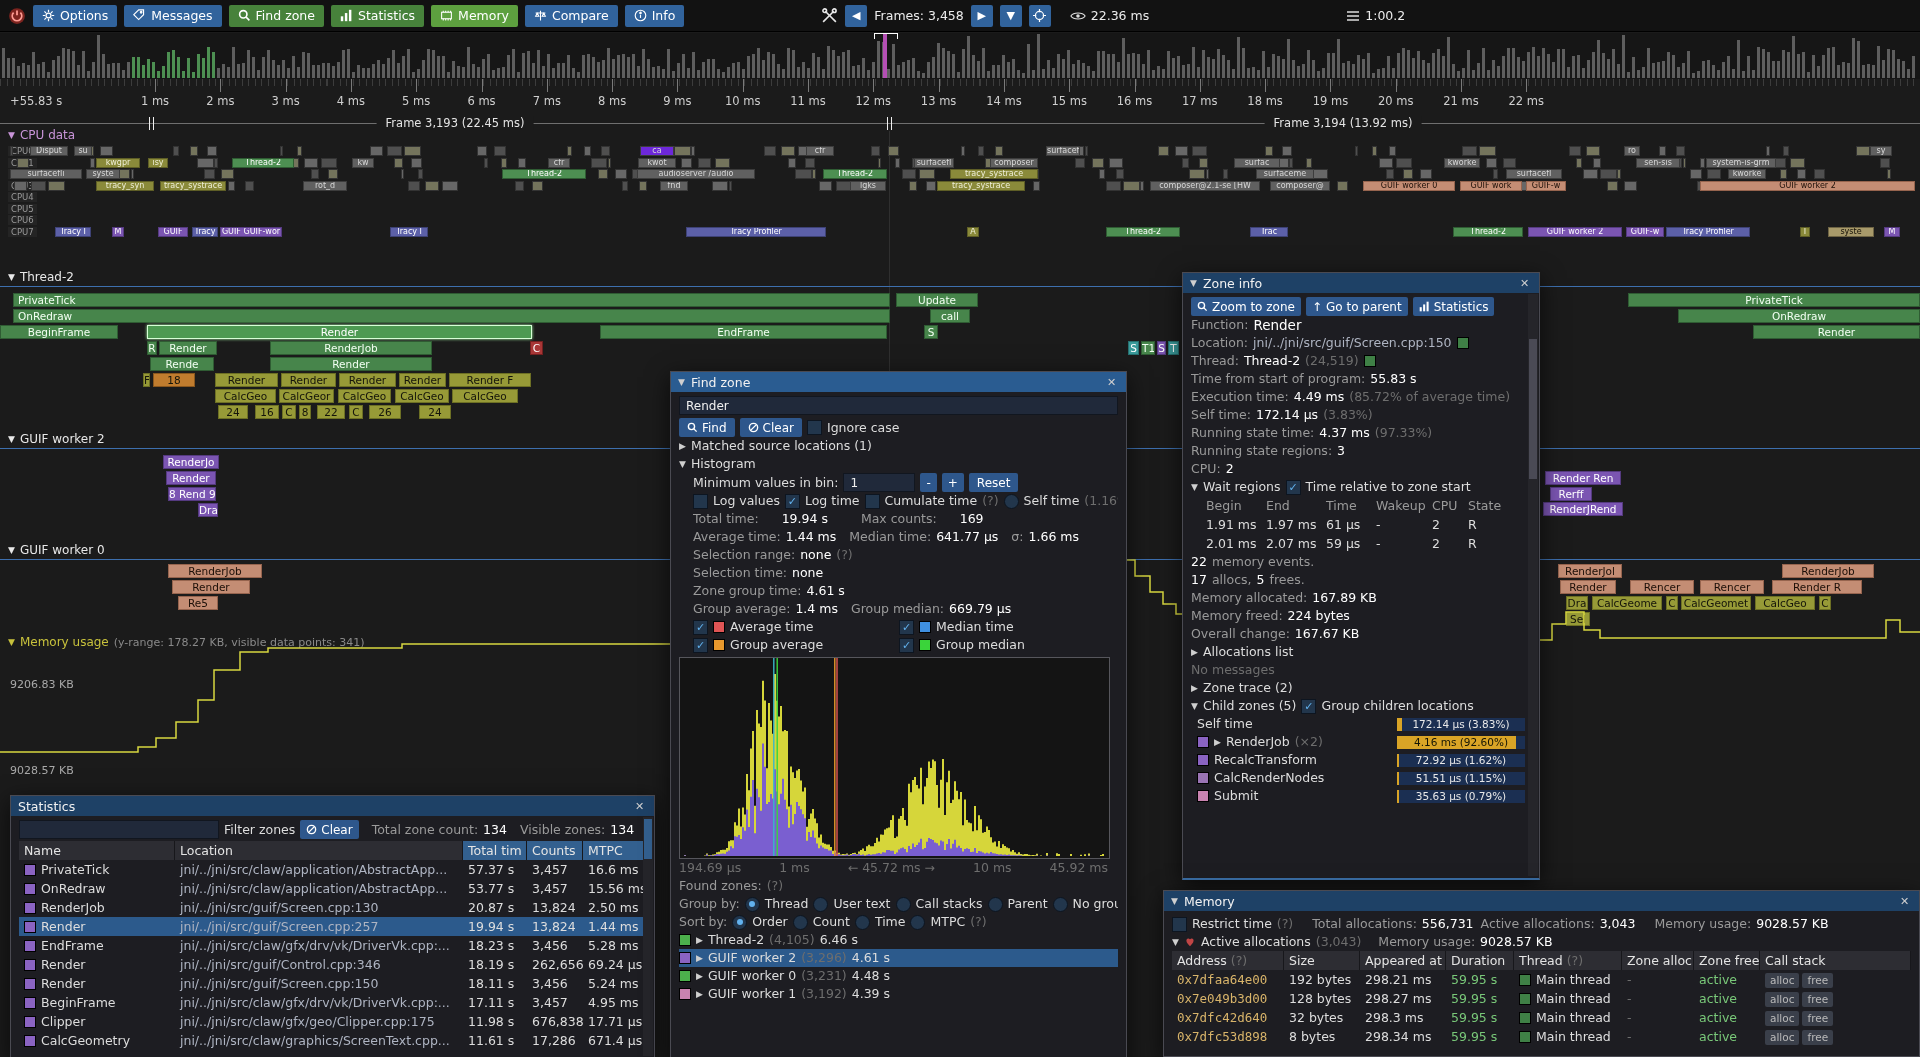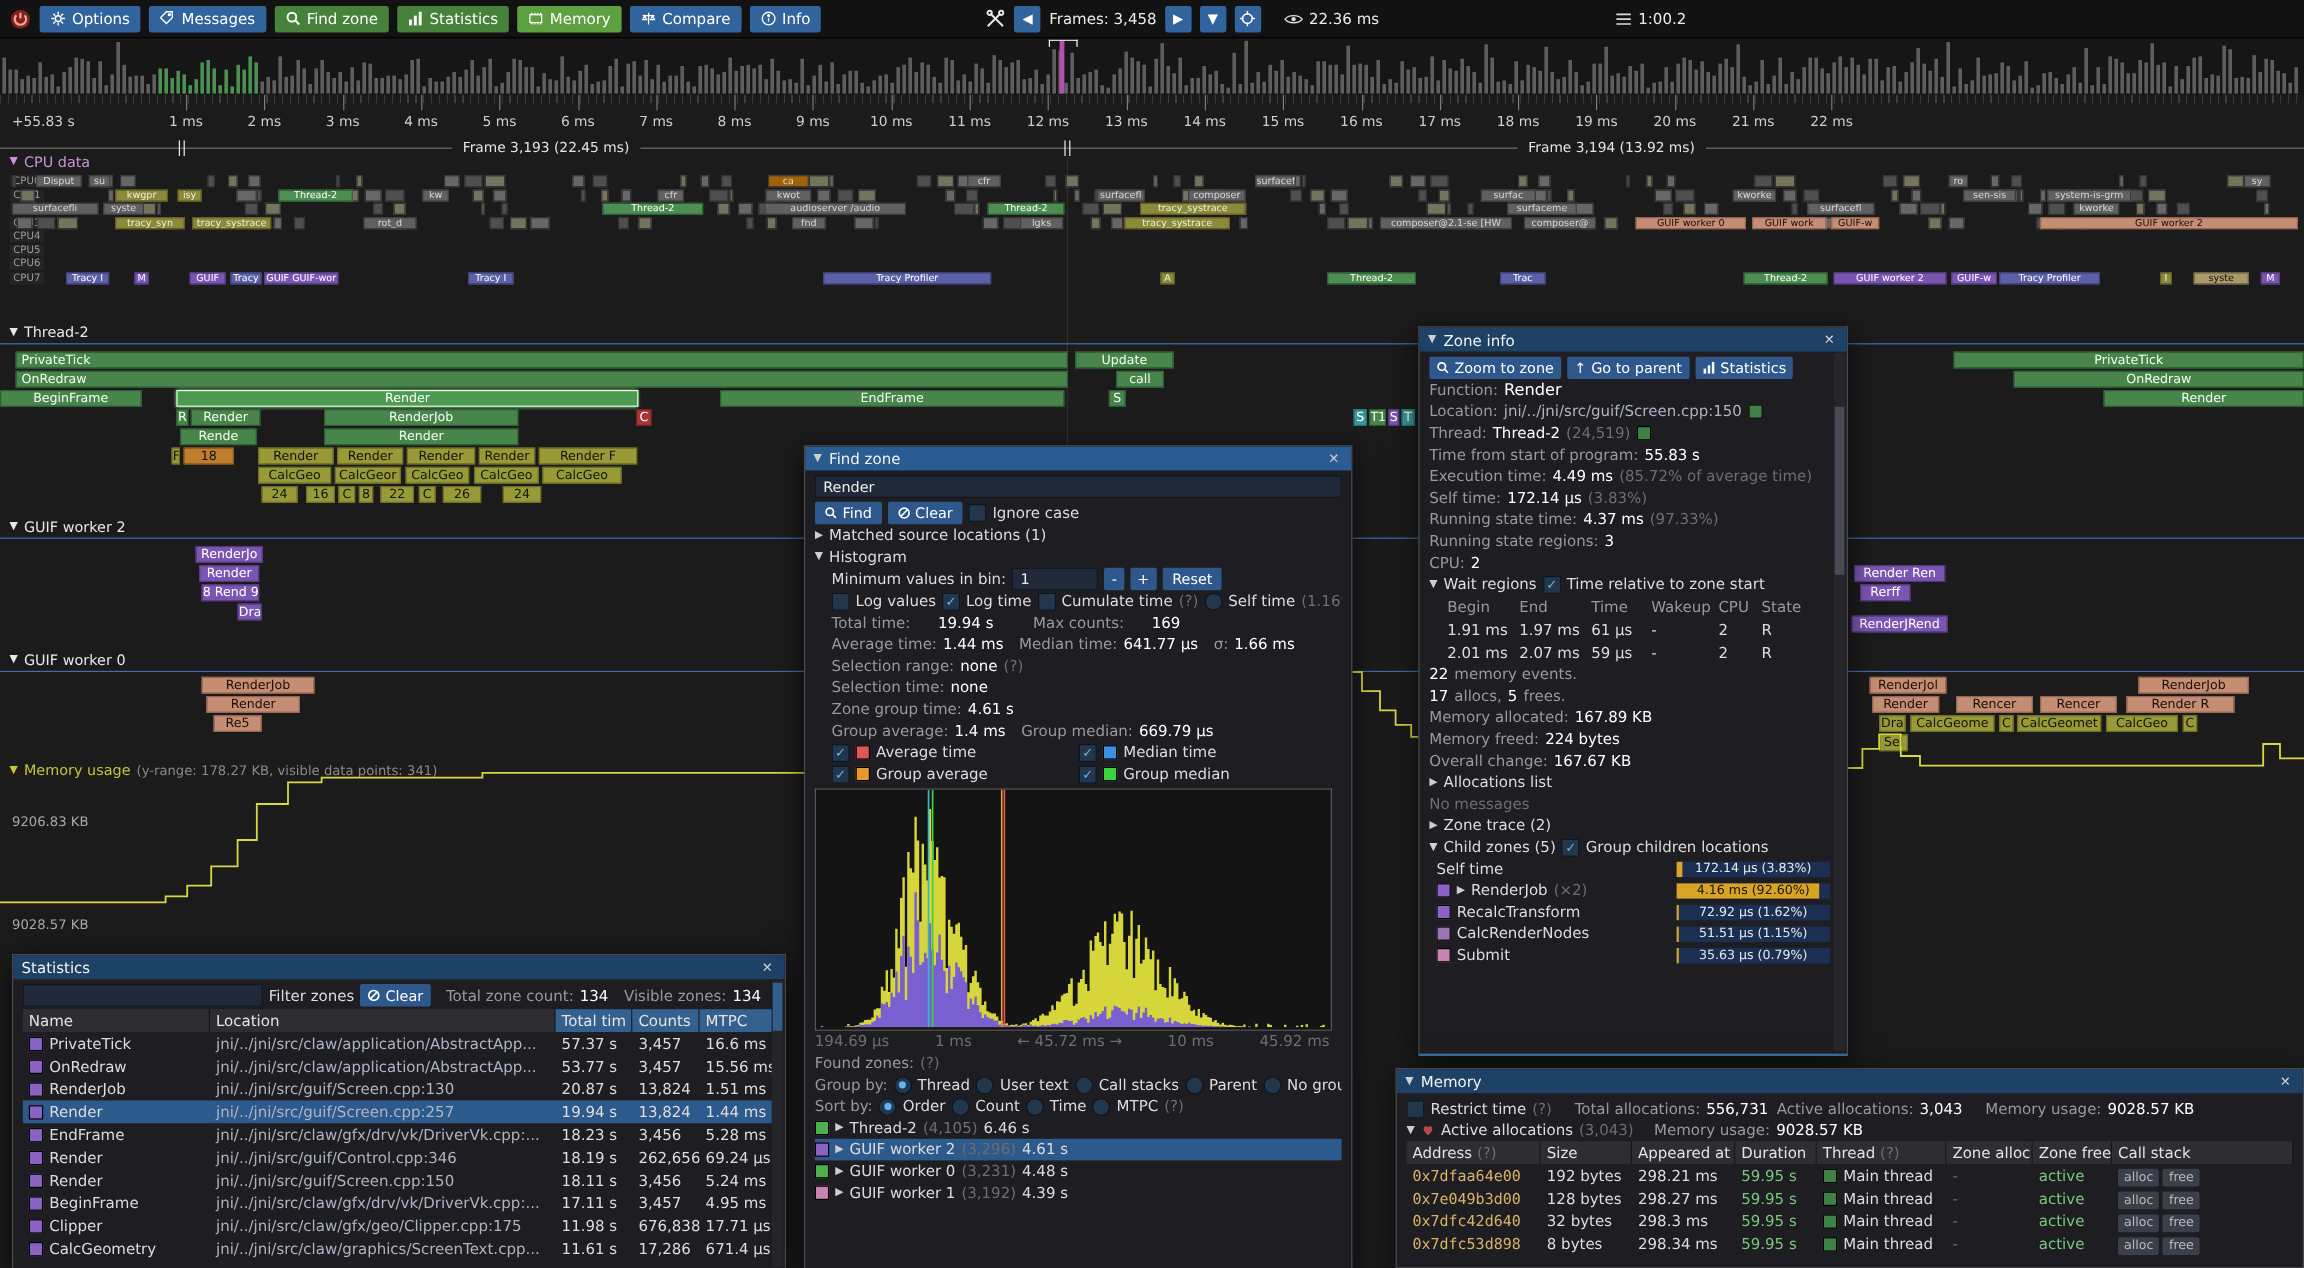--- a/index.html
+++ b/index.html
@@ -691,21 +691,21 @@
       <div class="cz" style="left: 1856px; top: 146px; width: 14px; background: rgb(116, 116, 92); border-color: rgb(51, 51, 51);"></div>
       <div class="cz" style="left: 173px; top: 146px; width: 6px; background: rgb(79, 79, 79); border-color: rgb(51, 51, 51);"></div>
       <div class="cz" style="left: 370px; top: 146px; width: 13px; background: rgb(103, 103, 103); border-color: rgb(51, 51, 51);"></div>
       <div class="cz" style="left: 567px; top: 146px; width: 5px; background: rgb(116, 116, 92); border-color: rgb(51, 51, 51);"></div>
       <div class="cz" style="left: 764px; top: 146px; width: 12px; background: rgb(79, 79, 79); border-color: rgb(51, 51, 51);"></div>
       <div class="cz" style="left: 961px; top: 146px; width: 4px; background: rgb(103, 103, 103); border-color: rgb(51, 51, 51);"></div>
       <div class="cz" style="left: 1158px; top: 146px; width: 11px; background: rgb(116, 116, 92); border-color: rgb(51, 51, 51);"></div>
       <div class="cz" style="left: 1355px; top: 146px; width: 3px; background: rgb(79, 79, 79); border-color: rgb(51, 51, 51);"></div>
       <div class="cz" style="left: 30px; top: 146px; width: 38px; background: rgb(96, 96, 96); border-color: rgb(60, 60, 60); color: rgb(216, 216, 216);">Disput</div>
       <div class="cz" style="left: 74px; top: 146px; width: 18px; background: rgb(96, 96, 96); border-color: rgb(60, 60, 60); color: rgb(216, 216, 216);">su</div>
-      <div class="cz" style="left: 640px; top: 146px; width: 34px; background: #a16207; border-color: rgb(60, 60, 60); color: rgb(216, 216, 216);">ca</div>
+      <div class="cz" style="left: 640px; top: 146px; width: 34px; background: #6d28d9; border-color: rgb(60, 60, 60); color: rgb(216, 216, 216);">ca</div>
       <div class="cz" style="left: 806px; top: 146px; width: 28px; background: rgb(96, 96, 96); border-color: rgb(60, 60, 60); color: rgb(216, 216, 216);">cfr</div>
       <div class="cz" style="left: 1046px; top: 146px; width: 34px; background: rgb(96, 96, 96); border-color: rgb(60, 60, 60); color: rgb(216, 216, 216);">surfacef</div>
       <div class="cz" style="left: 1624px; top: 146px; width: 16px; background: rgb(96, 96, 96); border-color: rgb(60, 60, 60); color: rgb(216, 216, 216);">ro</div>
       <div class="cz" style="left: 1870px; top: 146px; width: 22px; background: rgb(96, 96, 96); border-color: rgb(60, 60, 60); color: rgb(216, 216, 216);">sy</div>
       <div class="cpul" style="left: 8px; top: 157.5px;">CPU1</div>
       <div class="cz" style="left: 321px; top: 157.5px; width: 16px; background: rgb(79, 79, 79); border-color: rgb(51, 51, 51);"></div>
       <div class="cz" style="left: 518px; top: 157.5px; width: 8px; background: rgb(103, 103, 103); border-color: rgb(51, 51, 51);"></div>
       <div class="cz" style="left: 715px; top: 157.5px; width: 15px; background: rgb(116, 116, 92); border-color: rgb(51, 51, 51);"></div>
       <div class="cz" style="left: 912px; top: 157.5px; width: 7px; background: rgb(79, 79, 79); border-color: rgb(51, 51, 51);"></div>
       <div class="cz" style="left: 1109px; top: 157.5px; width: 14px; background: rgb(103, 103, 103); border-color: rgb(51, 51, 51);"></div>
@@ -943,21 +943,21 @@
       <div class="tz" style="left: 317px; top: 405px; width: 28px; background: rgb(151, 154, 55); border-color: rgb(109, 112, 36); color: rgb(21, 21, 10);">22</div>
       <div class="tz" style="left: 349px; top: 405px; width: 14px; background: rgb(151, 154, 55); border-color: rgb(109, 112, 36); color: rgb(21, 21, 10);">C</div>
       <div class="tz" style="left: 369px; top: 405px; width: 32px; background: rgb(151, 154, 55); border-color: rgb(109, 112, 36); color: rgb(21, 21, 10);">26</div>
       <div class="tz" style="left: 419px; top: 405px; width: 32px; background: rgb(151, 154, 55); border-color: rgb(109, 112, 36); color: rgb(21, 21, 10);">24</div>
       <div class="shead" style="left: 8px; top: 432px; color: rgb(232, 232, 232);">
         <div class="exp" style="color: rgb(232, 232, 232);">▼</div>
         <div style="display: inline;">GUIF worker 2</div>
       </div>
       <div class="sline" style="top: 448px; background: rgb(61, 111, 174); height: 1px;"></div>
       <div class="tz" style="left: 163px; top: 455px; width: 56px; background: rgb(123, 85, 178); border-color: rgb(85, 58, 128); color: rgb(255, 255, 255);">RenderJo</div>
-      <div class="tz" style="left: 1543px; top: 466px; width: 80px; background: rgb(123, 85, 178); border-color: rgb(85, 58, 128); color: rgb(255, 255, 255); margin-top: 47px;">RenderJRend</div>
+      <div class="tz" style="left: 1543px; top: 455px; width: 80px; background: rgb(123, 85, 178); border-color: rgb(85, 58, 128); color: rgb(255, 255, 255); margin-top: 47px;">RenderJRend</div>
       <div class="tz" style="left: 166px; top: 471px; width: 50px; background: rgb(123, 85, 178); border-color: rgb(85, 58, 128); color: rgb(255, 255, 255);">Render</div>
       <div class="tz" style="left: 1545px; top: 471px; width: 76px; background: rgb(123, 85, 178); border-color: rgb(85, 58, 128); color: rgb(255, 255, 255);">Render Ren</div>
       <div class="tz" style="left: 168px; top: 487px; width: 48px; background: rgb(123, 85, 178); border-color: rgb(85, 58, 128); color: rgb(255, 255, 255);">8 Rend 9</div>
       <div class="tz" style="left: 1550px; top: 487px; width: 42px; background: rgb(123, 85, 178); border-color: rgb(85, 58, 128); color: rgb(255, 255, 255);">Rerff</div>
       <div class="tz" style="left: 198px; top: 503px; width: 20px; background: rgb(123, 85, 178); border-color: rgb(85, 58, 128); color: rgb(255, 255, 255);">Dra</div>
       <div class="shead" style="left: 8px; top: 543px; color: rgb(232, 232, 232);">
         <div class="exp" style="color: rgb(232, 232, 232);">▼</div>
         <div style="display: inline;">GUIF worker 0</div>
       </div>
       <div class="sline" style="top: 559px; background: rgb(61, 111, 174); height: 1px;"></div>
@@ -1039,21 +1039,21 @@
             <div class="cell">15.56 ms</div>
           </div>
           <div class="grid" style="grid-template-columns: 156px 288px 64px 56px 1fr;">
             <div class="cell namecell">
               <div class="sw" style="background: rgb(138, 99, 194);"></div>
               <div style="display: inline;">RenderJob</div>
             </div>
             <div class="cell loc">jni/../jni/src/guif/Screen.cpp:130</div>
             <div class="cell">20.87 s</div>
             <div class="cell">13,824</div>
-            <div class="cell">1.51 ms</div>
+            <div class="cell">2.50 ms</div>
           </div>
           <div class="grid rowsel" style="grid-template-columns: 156px 288px 64px 56px 1fr;">
             <div class="cell namecell">
               <div class="sw" style="background: rgb(138, 99, 194);"></div>
               <div style="display: inline;">Render</div>
             </div>
             <div class="cell loc">jni/../jni/src/guif/Screen.cpp:257</div>
             <div class="cell">19.94 s</div>
             <div class="cell">13,824</div>
             <div class="cell">1.44 ms</div>

